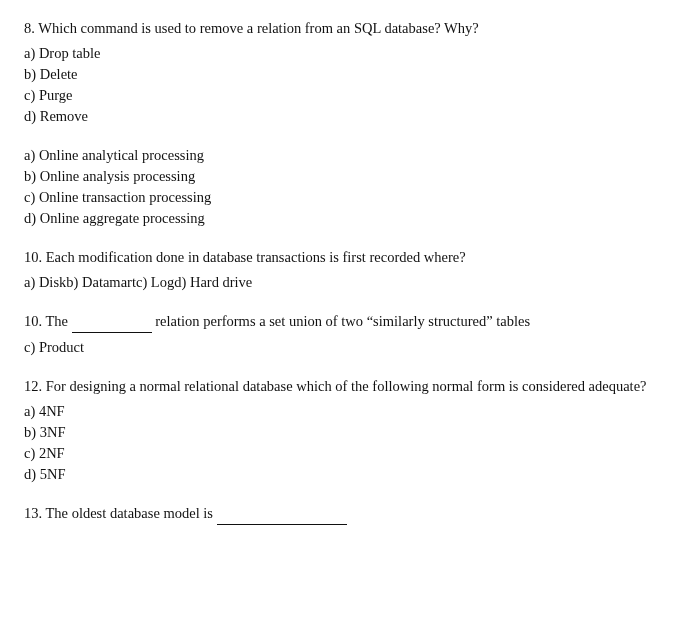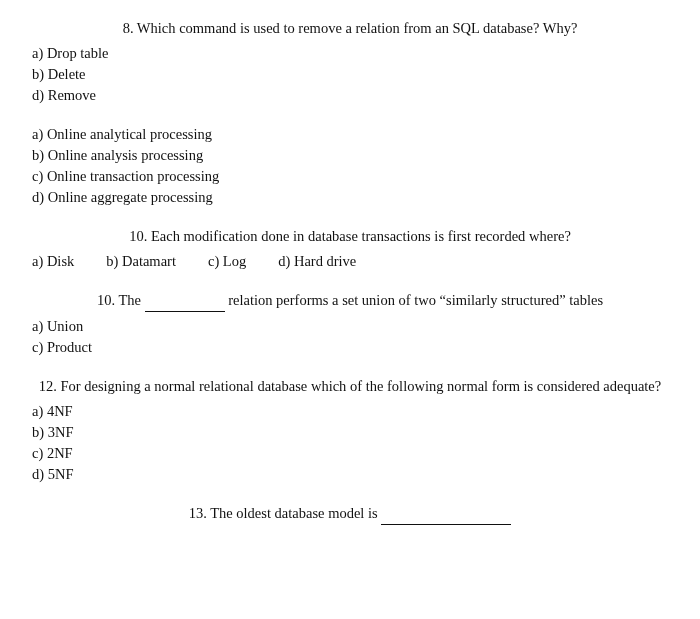--- a/index.html
+++ b/index.html
@@ -22,29 +22,26 @@
       padding: 18px 24px 18px 24px;
       font-size: 14.5px;
       line-height: 1.45;
       color: #111111;
     }
     .question-block {
       margin-bottom: 18px;
     }
     .question-text {
       margin-bottom: 4px;
-      text-align: center;
     }
     .option {
-      margin-left: 8px;
     }
     .inline-options {
       display: flex;
       flex-direction: row;
-      gap: 24px;
       flex-wrap: wrap;
       text-align: center;
     }
     .blank {
       display: inline-block;
       border-bottom: 1px solid #111;
       min-width: 80px;
     }
     .blank-long {
       display: inline-block;
@@ -54,20 +51,21 @@
   </style>
 </head>
 <body>
 
 <div class="page-container">
 
   <div class="question-block">
     <div class="question-text">8. Which command is used to remove a relation from an SQL database? Why?</div>
     <div class="option">a) Drop table</div>
     <div class="option">b) Delete</div>
+    <div class="option">c) Purge</div>
     <div class="option">d) Remove</div>
   </div>
 
   <div class="question-block">
     <div class="option">a) Online analytical processing</div>
     <div class="option">b) Online analysis processing</div>
     <div class="option">c) Online transaction processing</div>
     <div class="option">d) Online aggregate processing</div>
   </div>
 
@@ -80,21 +78,20 @@
       <span class="option">d) Hard drive</span>
     </div>
   </div>
 
   <div class="question-block">
     <div class="question-text">
       <span>10. The</span>
       <span class="blank">&nbsp;</span>
       <span>relation performs a set union of two “similarly structured” tables</span>
     </div>
-    <div class="option">a) Union</div>
     <div class="option">c) Product</div>
   </div>
 
   <div class="question-block">
     <div class="question-text">12. For designing a normal relational database which of the following normal form is considered adequate?</div>
     <div class="option">a) 4NF</div>
     <div class="option">b) 3NF</div>
     <div class="option">c) 2NF</div>
     <div class="option">d) 5NF</div>
   </div>

